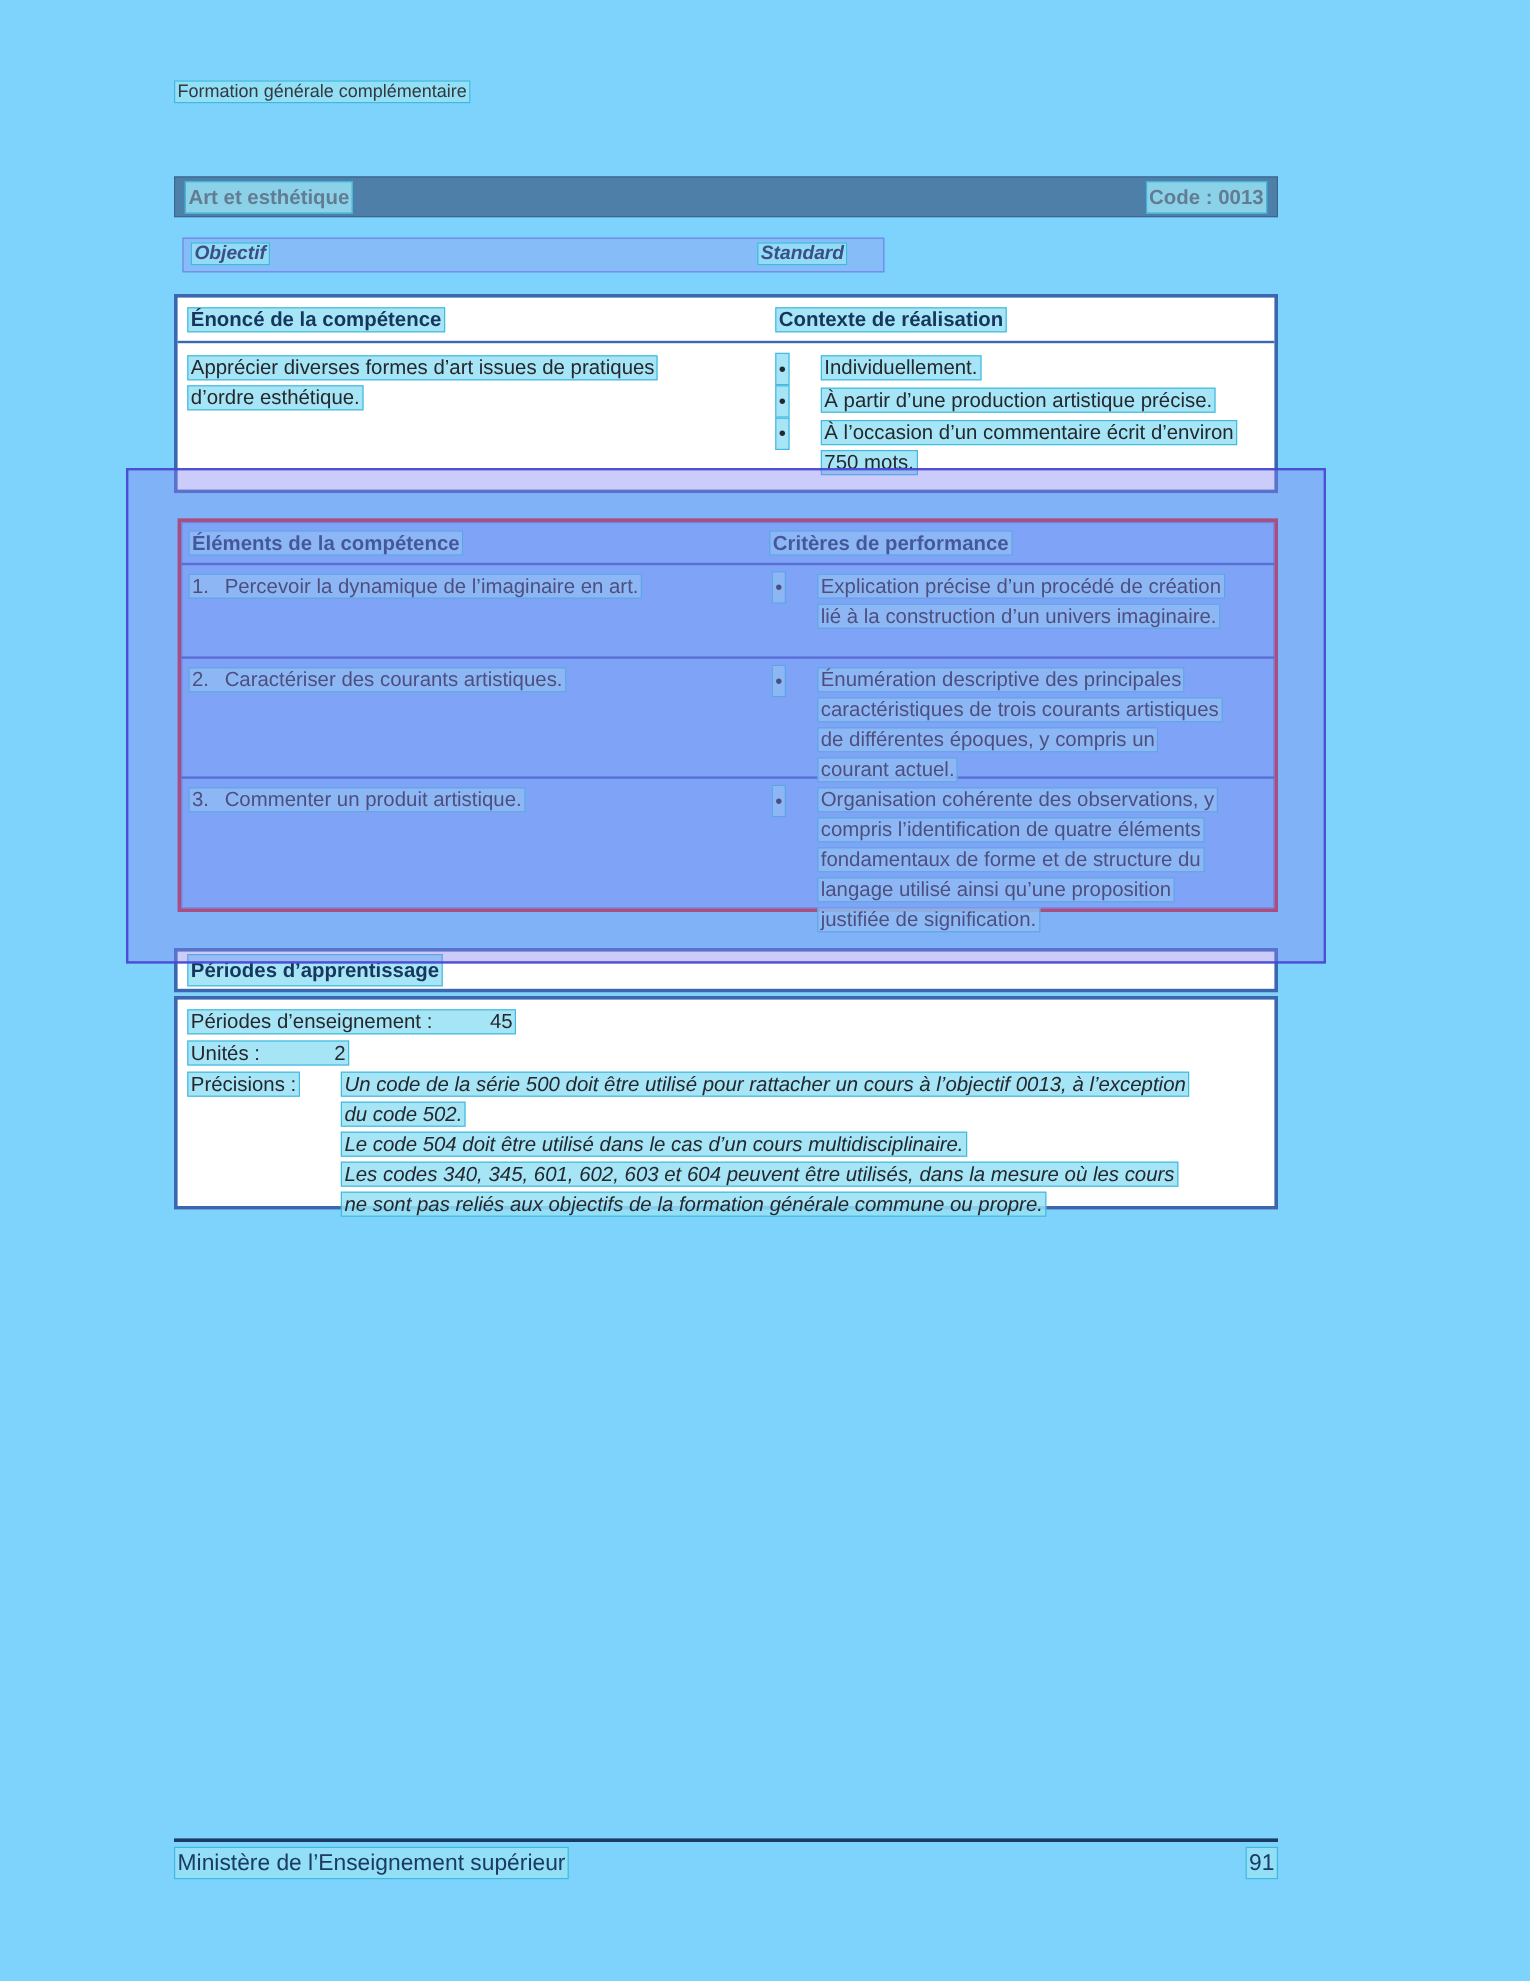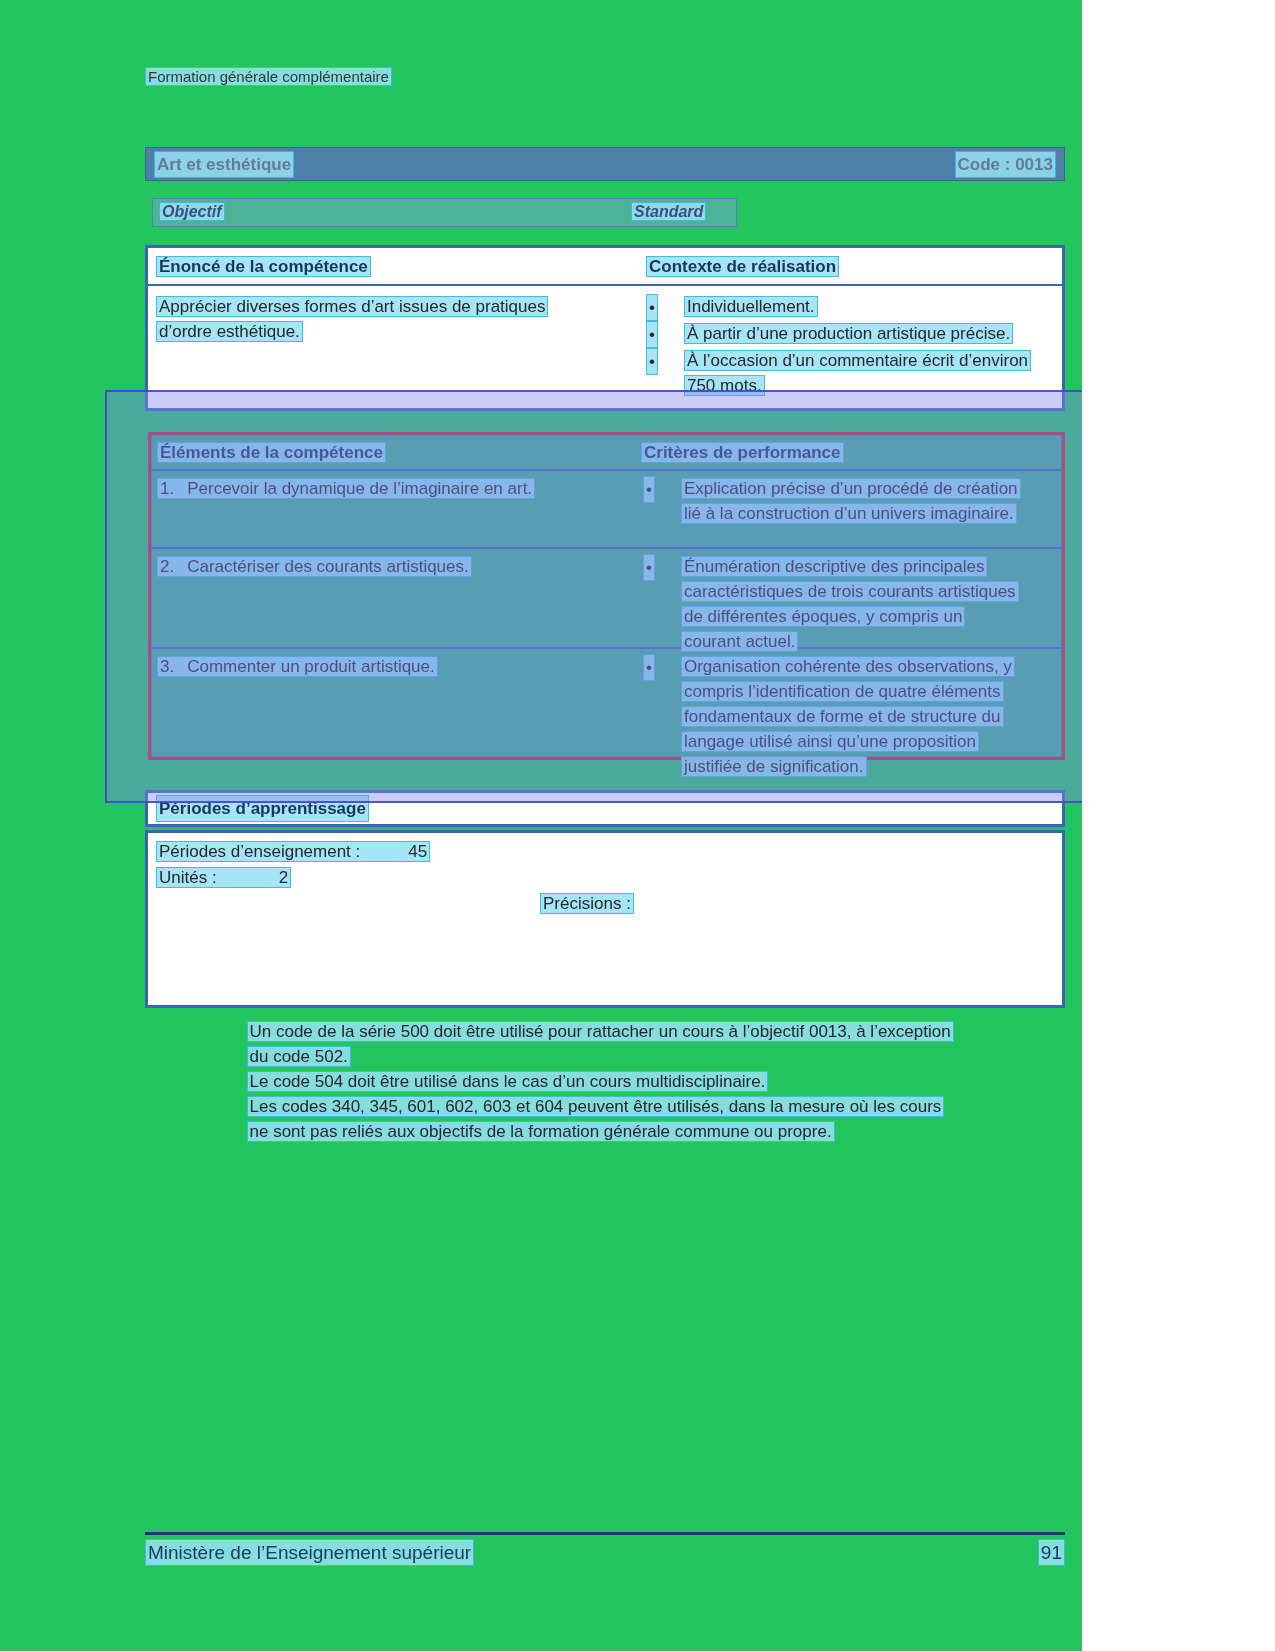--- a/index.html
+++ b/index.html
@@ -1,17 +1,17 @@
 <!DOCTYPE html>
 <html><head>
 <meta charset="utf-8">
 <style>
   html,body{margin:0;padding:0;background:#ffffff;}
   .page{
-    position:relative;width:1082px;height:1651px;background:#22c55e;
+    position:relative;width:1275px;height:1651px;background:#7dd3fc;
     font-family:"Liberation Sans","DejaVu Sans",sans-serif;
     color:#24272e;font-size:17px;line-height:25px;overflow:hidden;
   }
   
   .hl{
     background:rgba(151,224,244,0.85);
     border:1px solid rgba(43,176,216,0.8);
     padding:0 2px;
     box-decoration-break:clone;-webkit-box-decoration-break:clone;
   }
@@ -71,23 +71,23 @@
   .elements .tbl-row{border-bottom:2px solid #3a5fc0;box-sizing:border-box;}
   .elements .tbl-row.r1{height:78px;}
   .elements .tbl-row.r2{height:100px;}
   .elements .tbl-row.r3{height:110px;border-bottom:none;}
   .crit-w{max-width:340px;}
 
   .box{position:absolute;box-sizing:border-box;border:3px solid #3a67b0;background:#fff;}
   .activites-header{left:145px;top:790px;width:920px;height:37px;display:flex;align-items:center;padding-left:8px;}
   .activites-body{left:145px;top:830px;width:920px;height:178px;padding:6px 10px 6px 8px;font-size:17px;line-height:25px;}
   .kv{margin-bottom:1px;}
-  .prec-row{display:flex;align-items:center;flex-direction:column;}
+  .prec-row{display:flex;align-items:flex-start;}
   .prec-label{width:128px;flex:0 0 128px;}
-  .prec-text{width:715px;}
+  .prec-text{width:715px;font-style:italic;}
 
   .footer{
     position:absolute;left:145px;top:1532px;width:920px;
     border-top:3px solid #1b3a64;padding-top:4px;
     display:flex;justify-content:space-between;
     font-size:19px;color:#1b3a64;
   }
 </style>
 </head>
 <body>

